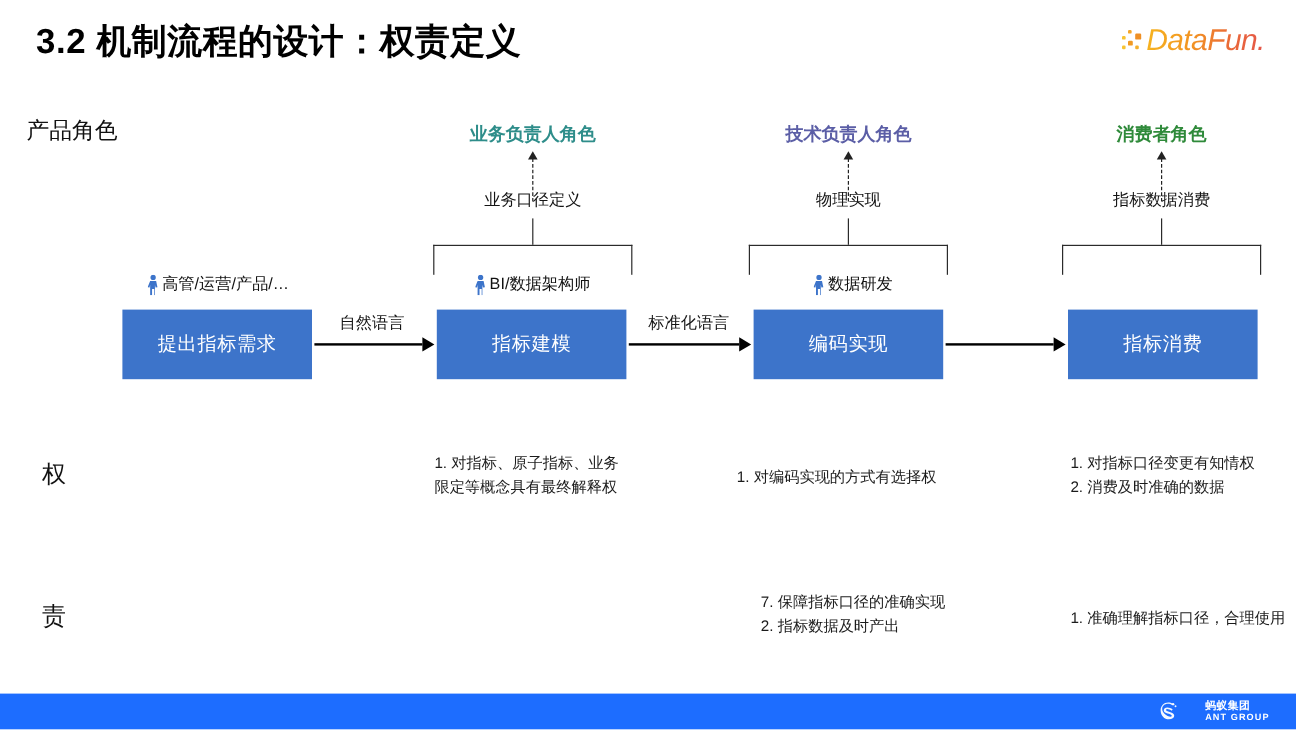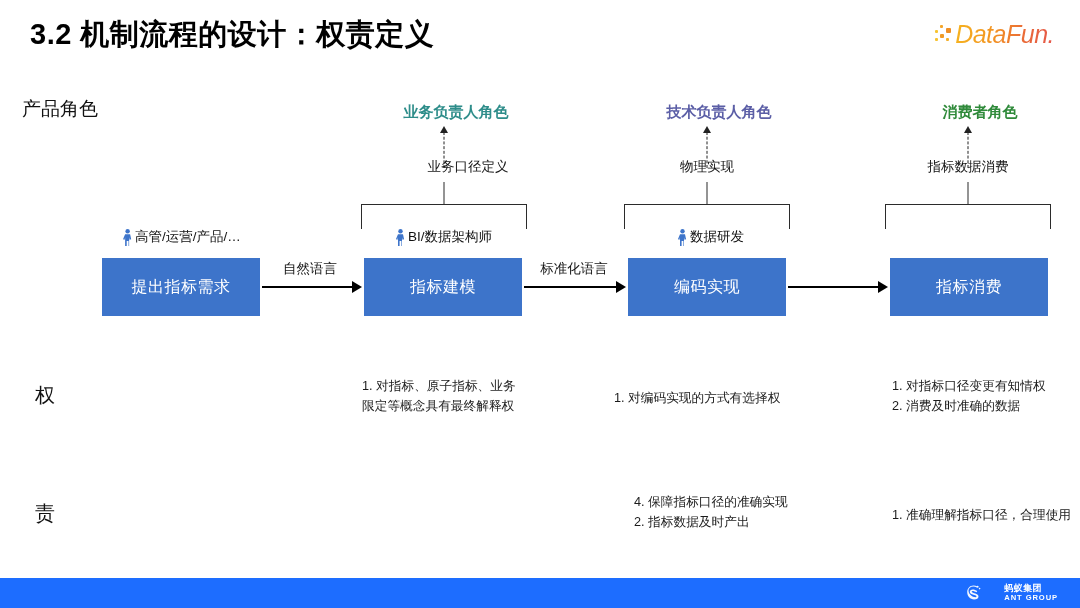--- a/index.html
+++ b/index.html
@@ -33,21 +33,21 @@
 
   
   .row-label{position:absolute;font-size:18px;color:#111;}
   #lbl-product{left:22px;top:96px;font-size:19px;}
   #lbl-quan{left:35px;top:382px;font-size:20px;}
   #lbl-ze{left:35px;top:500px;font-size:20px;}
 
   
   .role-title{
     position:absolute;font-size:15px;font-weight:bold;
-    white-space:nowrap;text-align:center;transform:translateX(-50%);margin-left:12px;
+    white-space:nowrap;text-align:center;transform:translateX(-50%);
   }
 
   
   .dashed-arrow{position:absolute;transform:translateX(-50%);}
   .dashed-arrow .stem{
     position:absolute;left:50%;top:6px;width:0;height:36px;
     border-left:1.6px dashed #222;transform:translateX(-50%);
   }
   .dashed-arrow .head{
     position:absolute;left:50%;top:0;
@@ -157,21 +157,21 @@
   </div>
   <div class="dashed-arrow" style="left:707px;top:126px;width:12px;height:42px;">
     <span class="head"></span>
       <span class="stem"></span>
   </div>
   <div class="dashed-arrow" style="left:968px;top:126px;width:12px;height:42px;">
     <span class="head"></span>
       <span class="stem"></span>
   </div>
 
-  <div class="conn-label" style="left:468px;top:158px;">业务口径定义</div>
+  <div class="conn-label" style="left:444px;top:158px;">业务口径定义</div>
   <div class="conn-label" style="left:707px;top:158px;">物理实现</div>
   <div class="conn-label" style="left:968px;top:158px;">指标数据消费</div>
 
   <div class="bracket" style="left:444px;top:182px;width:166px;height:48px;">
     <span class="tick"></span>
       <span class="span"></span>
   </div>
   <div class="bracket" style="left:707px;top:182px;width:166px;height:48px;">
     <span class="tick"></span>
       <span class="span"></span>
@@ -232,21 +232,21 @@
     <span class="line" style="width:90px;"></span>
       <span class="tip" style="left:90px;"></span>
   </div>
 
   <div class="note plain" style="left:362px;top:376px;width:215px;">1. 对指标、原子指标、业务
 限定等概念具有最终解释权</div>
   <div class="note plain" style="left:614px;top:388px;width:230px;">1. 对编码实现的方式有选择权</div>
   <div class="note plain" style="left:892px;top:376px;width:200px;">1. 对指标口径变更有知情权
 2. 消费及时准确的数据</div>
 
-  <div class="note plain" style="left:634px;top:492px;width:230px;">4. 保障指标口径的准确实现
+  <div class="note plain" style="left:634px;top:492px;width:230px;">7. 保障指标口径的准确实现
 2. 指标数据及时产出</div>
   <div class="note plain" style="left:892px;top:505px;width:200px;">1. 准确理解指标口径，合理使用</div>
 
   <div class="footer">
     <div class="footer-brand">
       <span class="ant-mark">
         <svg width="17" height="17" viewBox="0 0 17 17" aria-hidden="true">
           <path d="M8.5 1.2c-3.6 0-6.3 2.9-6.3 6.6 0 4.2 3.1 7.4 6.9 7.4 2.6 0 4.4-1.3 4.4-3 0-1.2-.8-2-2.1-2.5-1.3-.5-3.3-.9-4.3-1.6-.7-.5-.4-1.4.5-1.4 1.1 0 2.6.6 3.9 1.3l.7-1.2C10.8 6 9.3 5.3 7.8 5.3c-1.9 0-3 1-3 2.3 0 1.1.7 1.9 2 2.4 1.3.5 3.3.9 4.3 1.6.7.5.4 1.5-.6 1.5-1.5 0-3.5-1-4.9-2.3C4.2 9.5 3.5 8 3.5 6.6c0-2.5 2-4.3 4.8-4.3 1.3 0 2.5.4 3.4 1l.6-1.1c-1.1-.6-2.4-1-3.8-1z" fill="#ffffff" opacity="0.95"></path>
           <circle cx="12.6" cy="2.6" r="1.0" fill="#ffffff" opacity="0.95"></circle>
           <circle cx="14.6" cy="4.4" r="0.8" fill="#ffffff" opacity="0.95"></circle>

